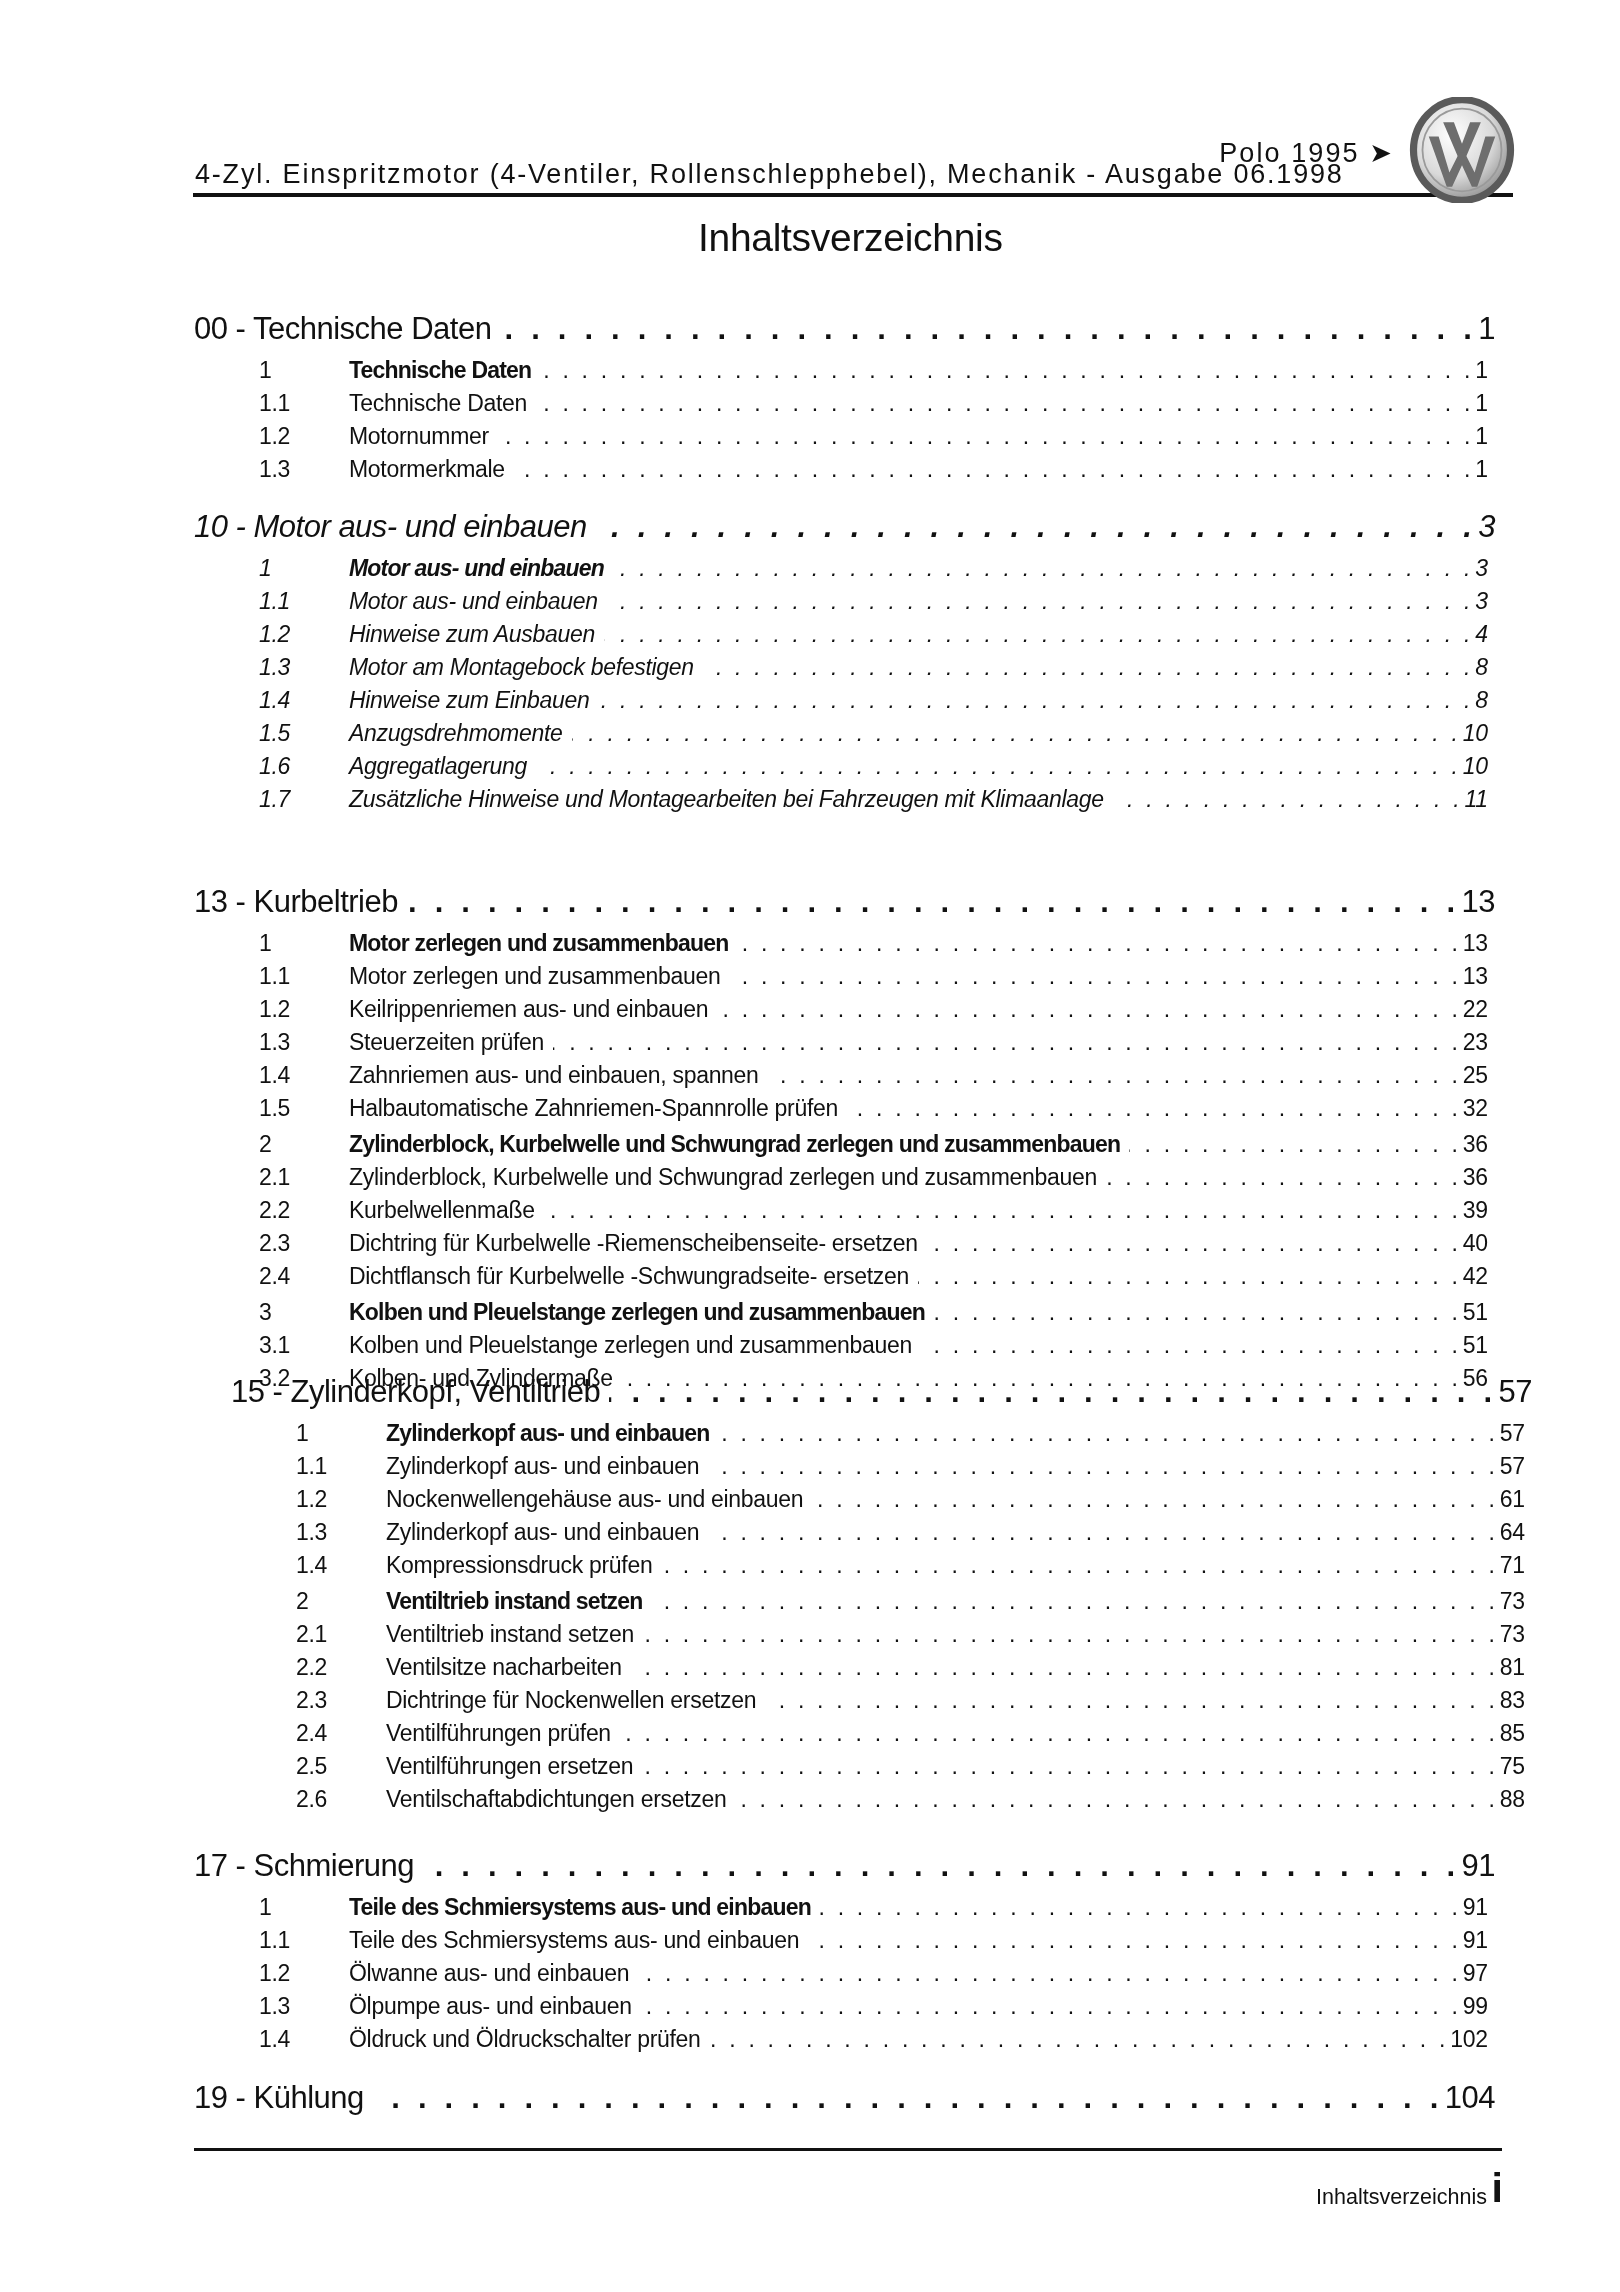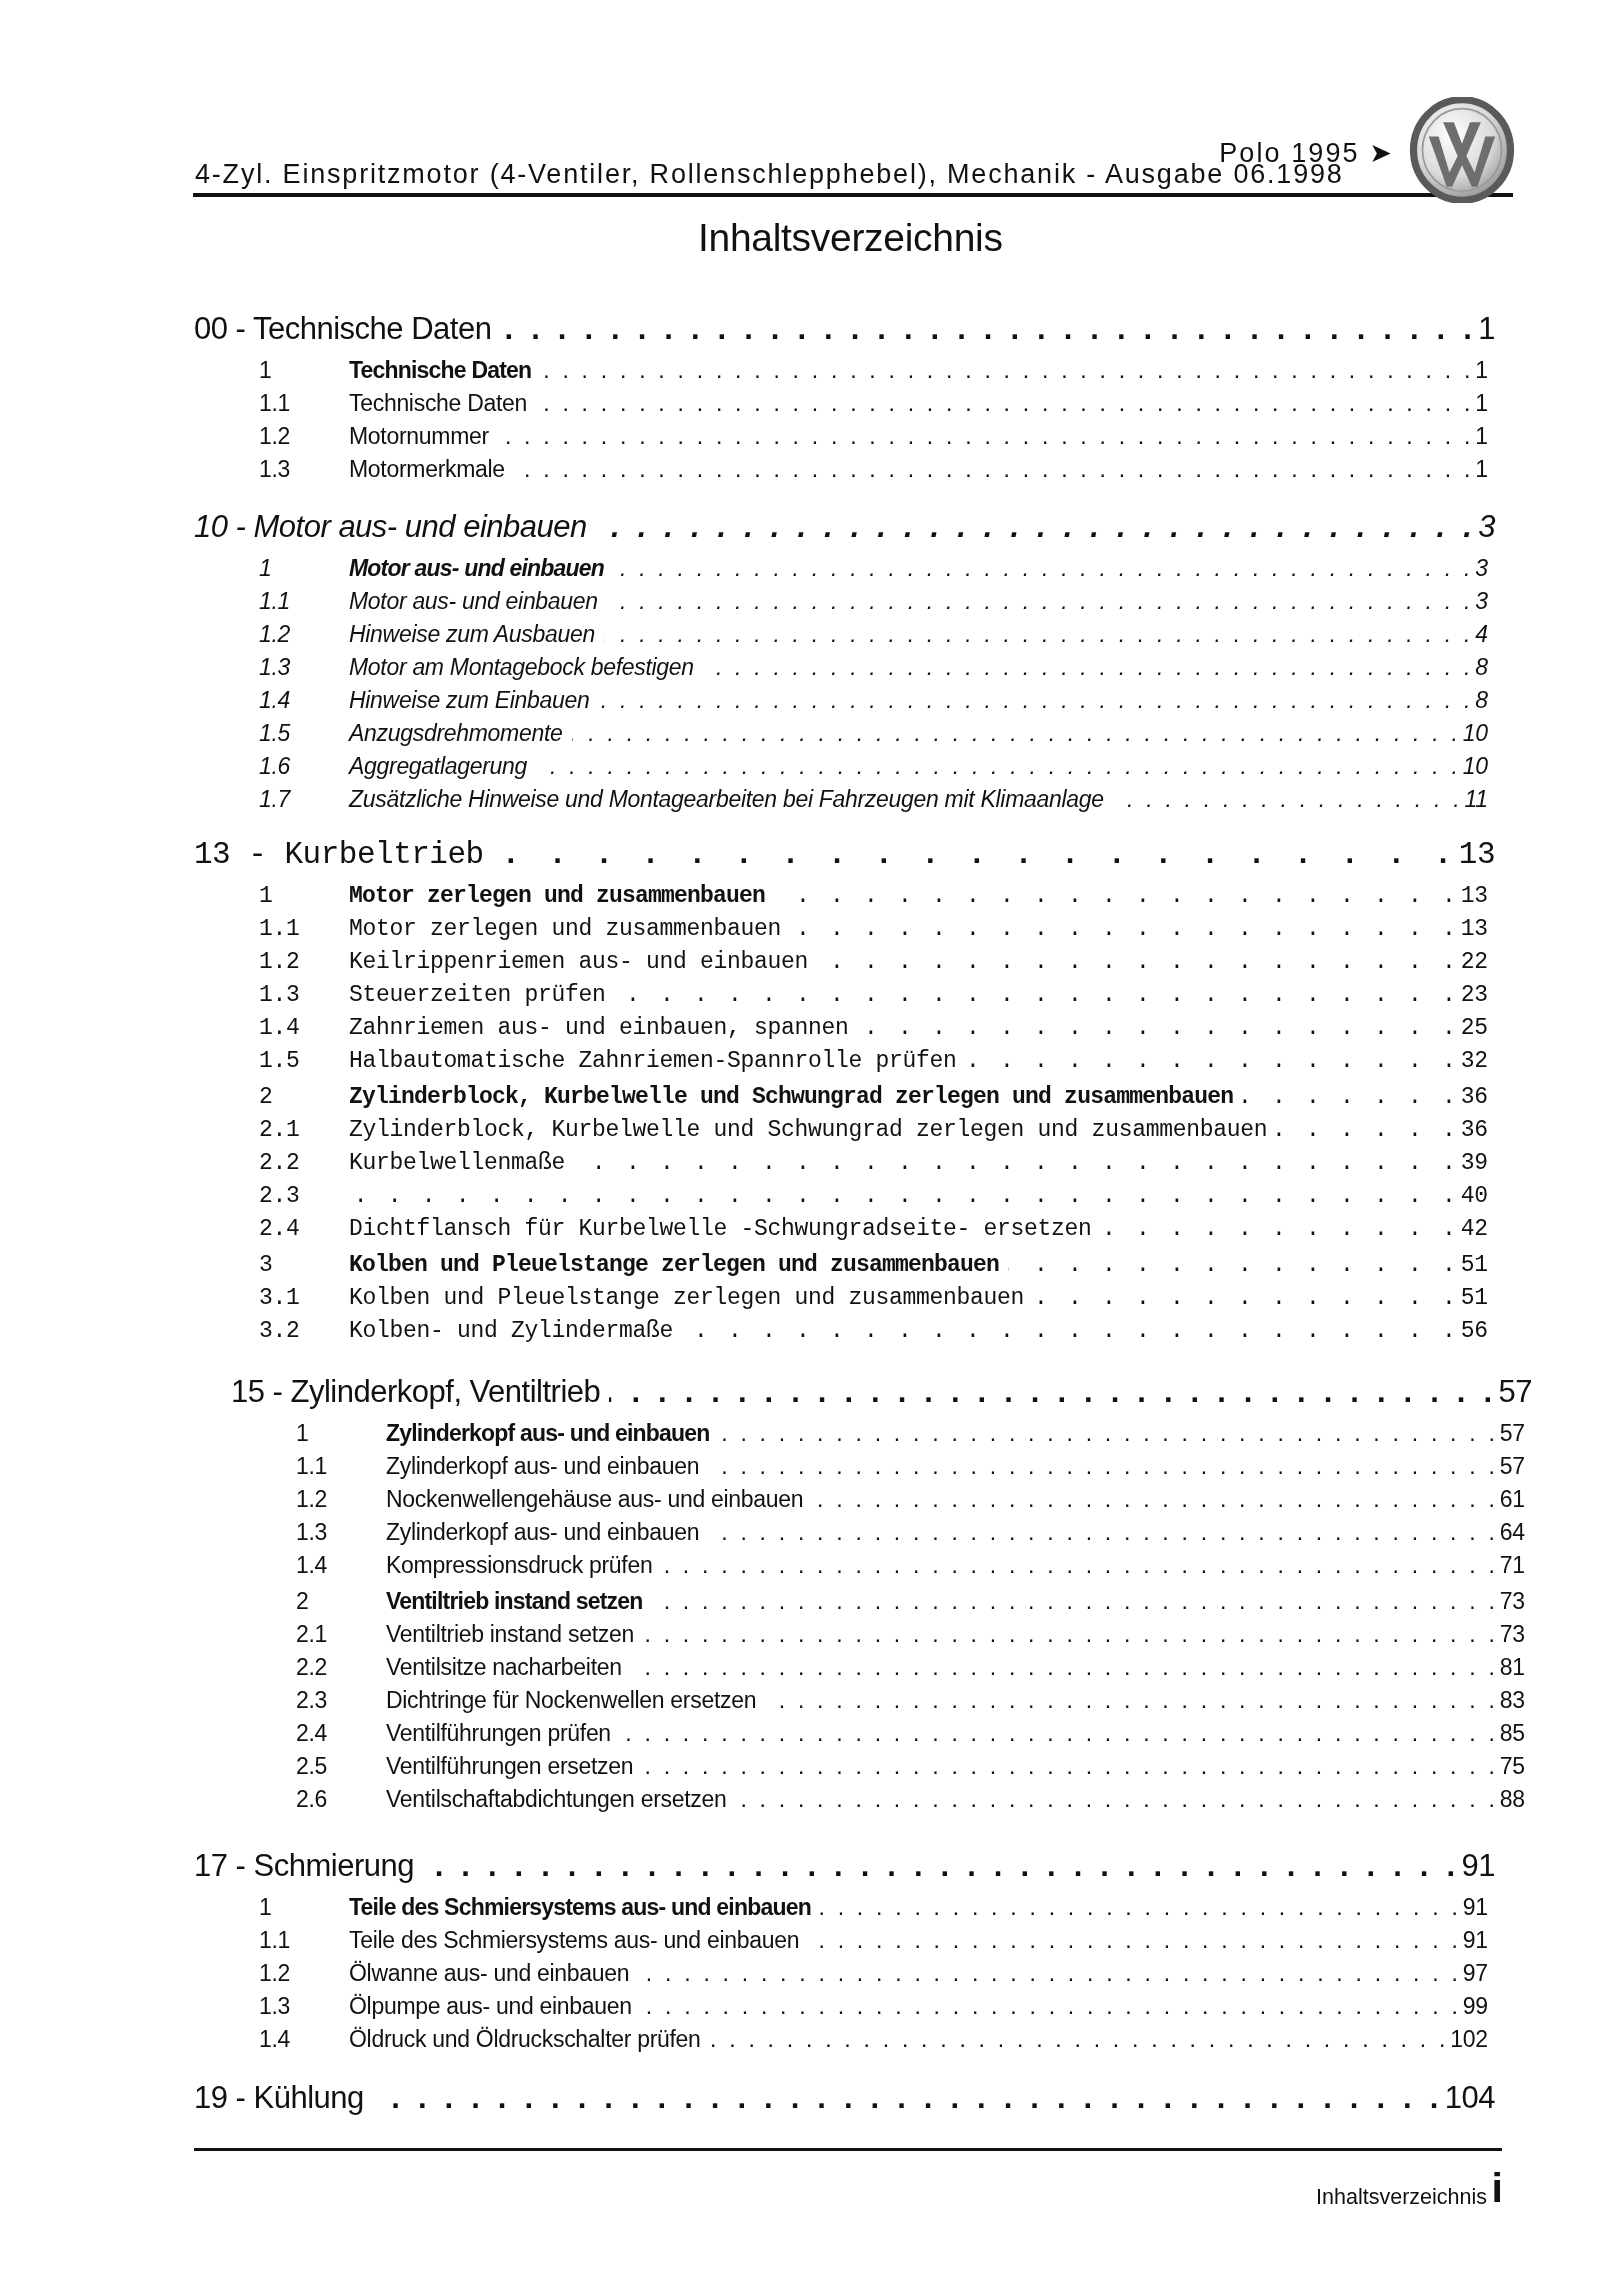--- a/index.html
+++ b/index.html
@@ -142,21 +142,21 @@
         <span class="page">10</span>
       </div>
     <div class="row sub">
         <span class="num">1.7</span>
         <span class="title">Zusätzliche Hinweise und Montagearbeiten bei Fahrzeugen mit Klimaanlage</span>
         <span class="leader"></span>
         <span class="page">11</span>
       </div>
   </div>
 
-  <div class="chapter" style="top:837px;font-family:Liberation Mono, monospace;">
+  <div class="chapter" style="top:884px;">
     <div class="row ch">
       <span class="title">13 - Kurbeltrieb</span>
       <span class="leader"></span>
       <span class="page">13</span>
     </div>
     <div class="ch-gap"></div>
     <div class="row sub lvl1">
         <span class="num">1</span>
         <span class="title">Motor zerlegen und zusammenbauen</span>
         <span class="leader"></span>
@@ -206,20 +206,21 @@
         <span class="page">36</span>
       </div>
     <div class="row sub">
         <span class="num">2.2</span>
         <span class="title">Kurbelwellenmaße</span>
         <span class="leader"></span>
         <span class="page">39</span>
       </div>
     <div class="row sub">
         <span class="num">2.3</span>
+        <span class="title">Dichtring für Kurbelwelle -Riemenscheibenseite- ersetzen</span>
         <span class="leader"></span>
         <span class="page">40</span>
       </div>
     <div class="row sub">
         <span class="num">2.4</span>
         <span class="title">Dichtflansch für Kurbelwelle -Schwungradseite- ersetzen</span>
         <span class="leader"></span>
         <span class="page">42</span>
       </div>
     <div class="group-gap"></div>

